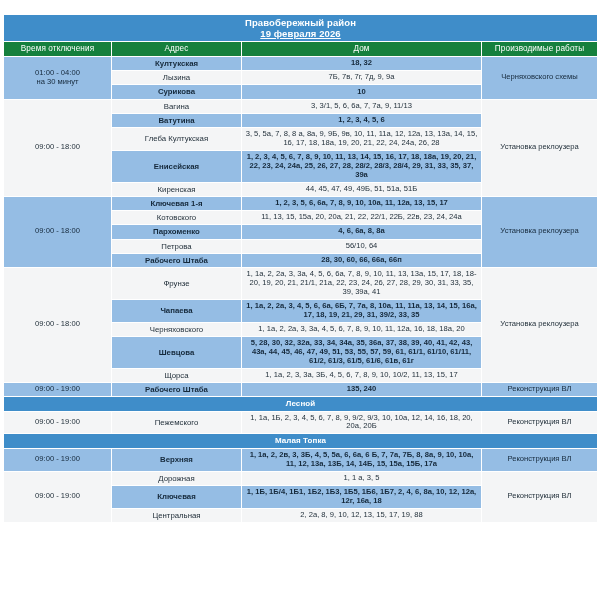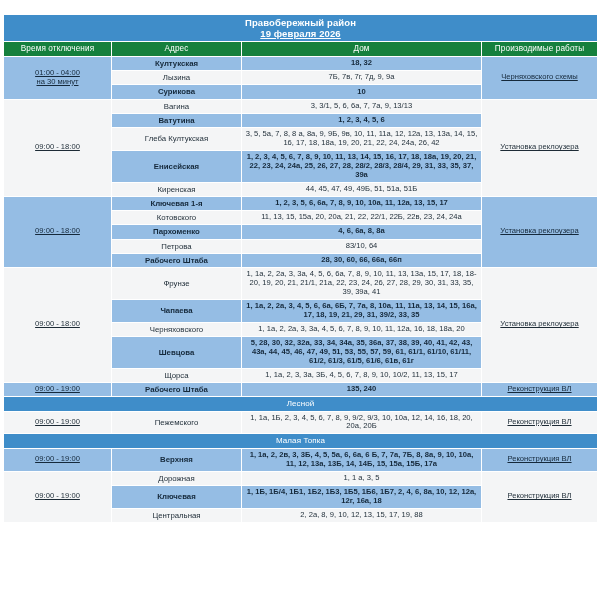--- a/index.html
+++ b/index.html
@@ -71,33 +71,32 @@
   .z-blue  { background: #95bde4; color: #15293b; font-weight: bold; }
   .z-light { background: #f4f5f6; color: #1d2b36; font-weight: normal; }
 
   .z-blue-plain  { background: #95bde4; color: #15293b; font-weight: normal; }
   .z-light-plain { background: #f4f5f6; color: #1d2b36; font-weight: normal; }
 
   
   td.time, td.work {
     font-weight: normal;
     font-size: 7.6px;
-    text-decoration: underline;
   }
   td.addr  { font-size: 7.8px; }
   td.house { font-size: 7.6px; }
 
   td.time .t-line { display: block; }
 
   
   .district-cell {
     background: #3f8dc9;
     color: #ffffff;
     font-size: 8px;
-    font-weight: normal;
+    font-weight: bold;
     padding: 4px 3px;
     letter-spacing: .1px;
     margin-left: 30px;
   }
 
   
   .tail { height: 10px; }
 </style>
 </head>
 <body>
@@ -142,30 +141,30 @@
         </tr>
         <tr>
           <td class="addr z-blue">Сурикова</td>
           <td class="house z-blue">10</td>
         </tr>
         <tr>
           <td class="time z-light-plain" rowspan="5">
             <span class="t-line">09:00 - 18:00</span>
           </td>
           <td class="addr z-light">Вагина</td>
-          <td class="house z-light">3, 3/1, 5, 6, 6а, 7, 7а, 9, 13/13</td>
+          <td class="house z-light">3, 3/1, 5, 6, 6а, 7, 7а, 9, 11/13</td>
           <td class="work z-light-plain" rowspan="5">Установка реклоузера</td>
         </tr>
         <tr>
           <td class="addr z-blue">Ватутина</td>
           <td class="house z-blue">1, 2, 3, 4, 5, 6</td>
         </tr>
         <tr>
           <td class="addr z-light">Глеба Култукская</td>
-          <td class="house z-light">3, 5, 5а, 7, 8, 8 а, 8а, 9, 9Б, 9в, 10, 11, 11а, 12, 12а, 13, 13а, 14, 15, 16, 17, 18, 18а, 19, 20, 21, 22, 24, 24а, 26, 42</td>
+          <td class="house z-light">3, 5, 5а, 7, 8, 8 а, 8а, 9, 9Б, 9в, 10, 11, 11а, 12, 12а, 13, 13а, 14, 15, 16, 17, 18, 18а, 19, 20, 21, 22, 24, 24а, 26, 28</td>
         </tr>
         <tr>
           <td class="addr z-blue">Енисейская</td>
           <td class="house z-blue">1, 2, 3, 4, 5, 6, 7, 8, 9, 10, 11, 13, 14, 15, 16, 17, 18, 18а, 19, 20, 21, 22, 23, 24, 24а, 25, 26, 27, 28, 28/2, 28/3, 28/4, 29, 31, 33, 35, 37, 39а</td>
         </tr>
         <tr>
           <td class="addr z-light">Киренская</td>
           <td class="house z-light">44, 45, 47, 49, 49Б, 51, 51а, 51Б</td>
         </tr>
         <tr>
@@ -179,21 +178,21 @@
         <tr>
           <td class="addr z-light">Котовского</td>
           <td class="house z-light">11, 13, 15, 15а, 20, 20а, 21, 22, 22/1, 22Б, 22в, 23, 24, 24а</td>
         </tr>
         <tr>
           <td class="addr z-blue">Пархоменко</td>
           <td class="house z-blue">4, 6, 6а, 8, 8а</td>
         </tr>
         <tr>
           <td class="addr z-light">Петрова</td>
-          <td class="house z-light">83/10, 64</td>
+          <td class="house z-light">56/10, 64</td>
         </tr>
         <tr>
           <td class="addr z-blue">Рабочего Штаба</td>
           <td class="house z-blue">28, 30, 60, 66, 66а, 66п</td>
         </tr>
         <tr>
           <td class="time z-light-plain" rowspan="5">
             <span class="t-line">09:00 - 18:00</span>
           </td>
           <td class="addr z-light">Фрунзе</td>

